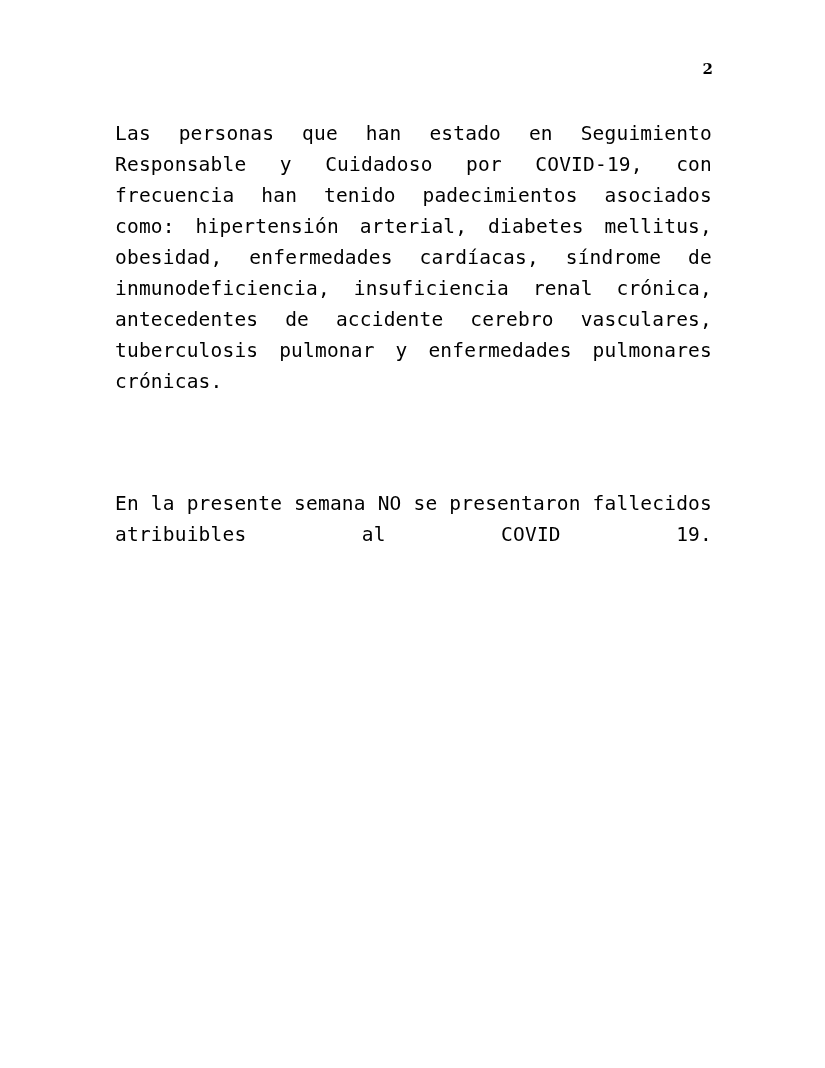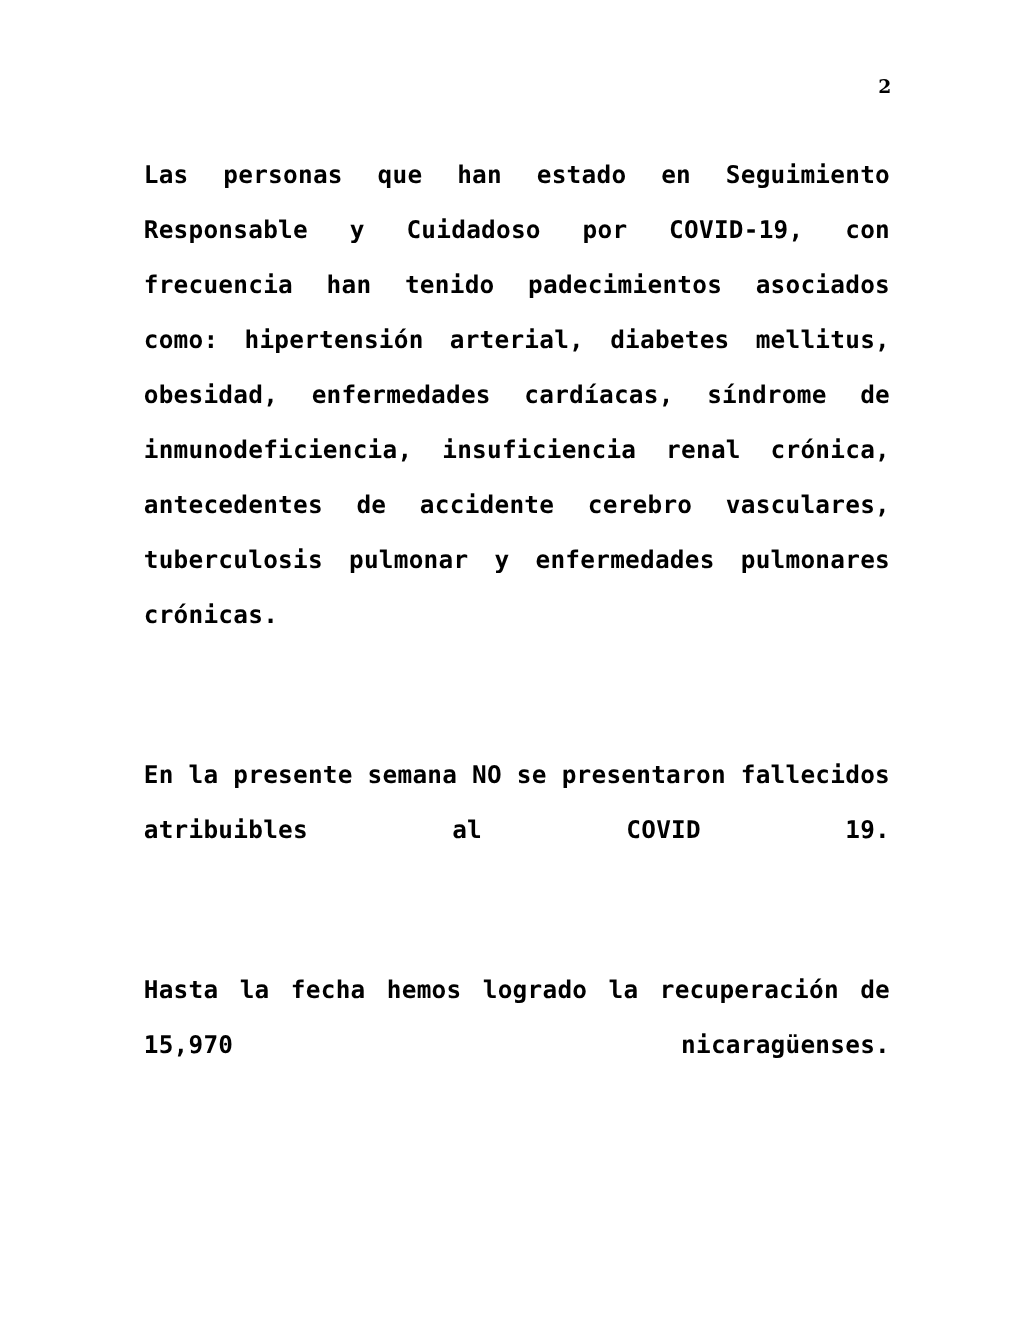--- a/index.html
+++ b/index.html
@@ -33,42 +33,41 @@
   }
   .content {
     position: absolute;
     top: 118px;
     left: 115px;
     width: 597px;
   }
   p.para {
     margin: 0 0 0 0;
     font-size: 19.5px;
-    line-height: 44px;
+    line-height: 31px;
     text-align: justify;
     text-justify: inter-word;
     letter-spacing: 0.2px;
-    font-weight: 700;
+    font-weight: 400;
   }
   p.para + p.para {
-    margin-top: 40px;
+    margin-top: 60px;
   }
   
   p.para::after {
     content: "";
     display: inline-block;
     width: 100%;
   }
 </style>
 </head>
 <body>
 
 <div class="page">
 
   <div class="page-number">2</div>
 
   <div class="content">
     <p class="para">Las personas que han estado en Seguimiento Responsable y Cuidadoso por COVID-19, con frecuencia han tenido padecimientos asociados como: hipertensión arterial, diabetes mellitus, obesidad, enfermedades cardíacas, síndrome de inmunodeficiencia, insuficiencia renal crónica, antecedentes de accidente cerebro vasculares, tuberculosis pulmonar y enfermedades pulmonares crónicas.</p>
     <p class="para">En la presente semana NO se presentaron fallecidos atribuibles al COVID 19.</p>
-    <p class="para">Hasta la fecha hemos logrado la recuperación de 15,970 nicaragüenses.</p>
   </div>
 
 </div>
 
 </body></html>

